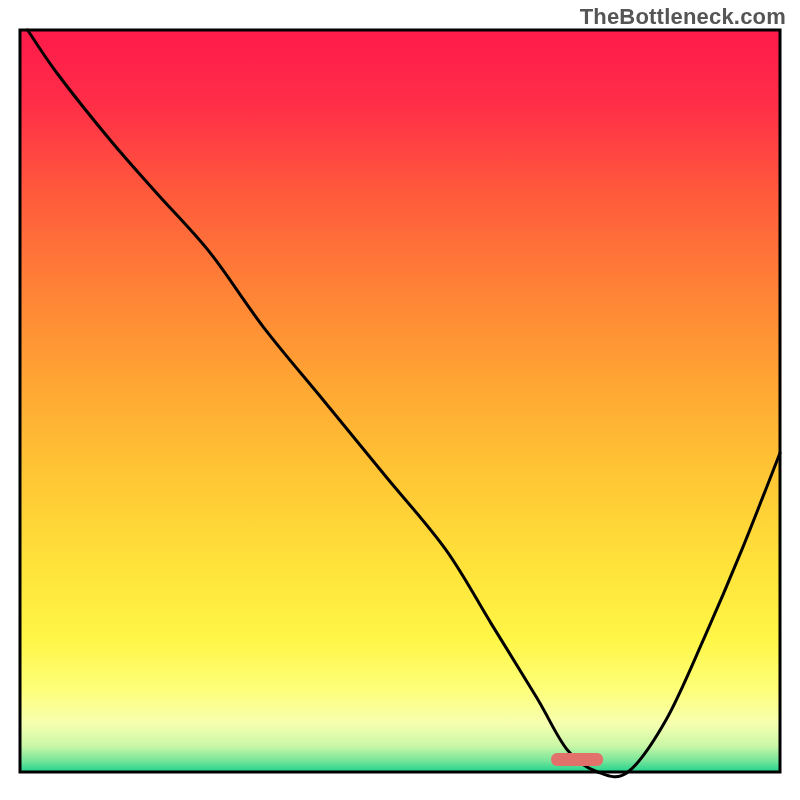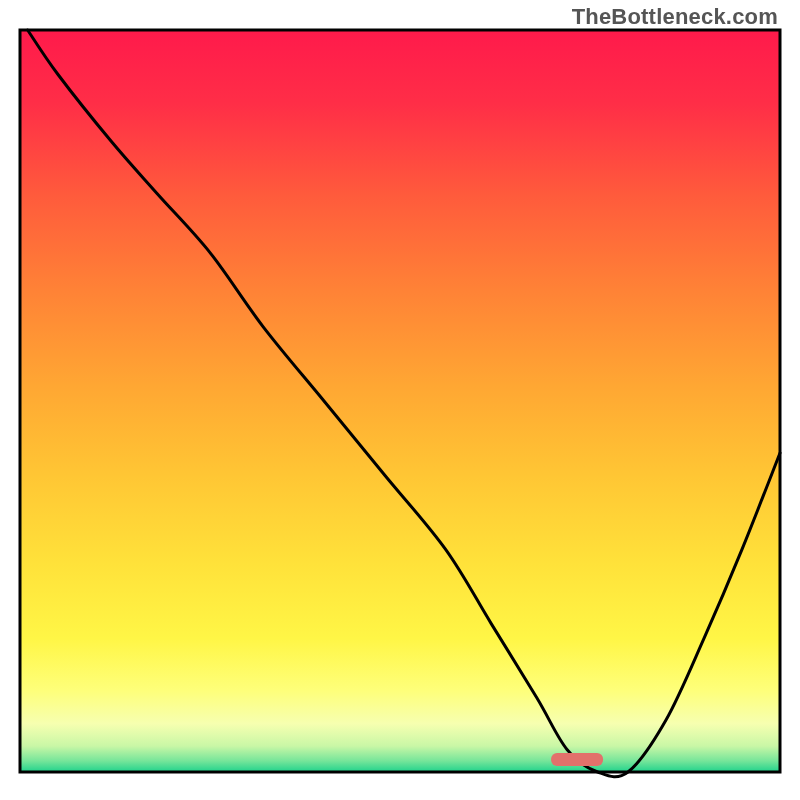--- a/index.html
+++ b/index.html
@@ -11,21 +11,21 @@
     font-family: Arial, Helvetica, sans-serif;
   }
   .container {
     position: relative;
     width: 800px;
     height: 800px;
   }
   .watermark {
     position: absolute;
     top: 4px;
-    right: 22px;
+    right: 14px;
     font-size: 22px;
     font-weight: 600;
     color: #555;
     letter-spacing: 0.2px;
   }
   svg {
     position: absolute;
     top: 0;
     left: 0;
   }

